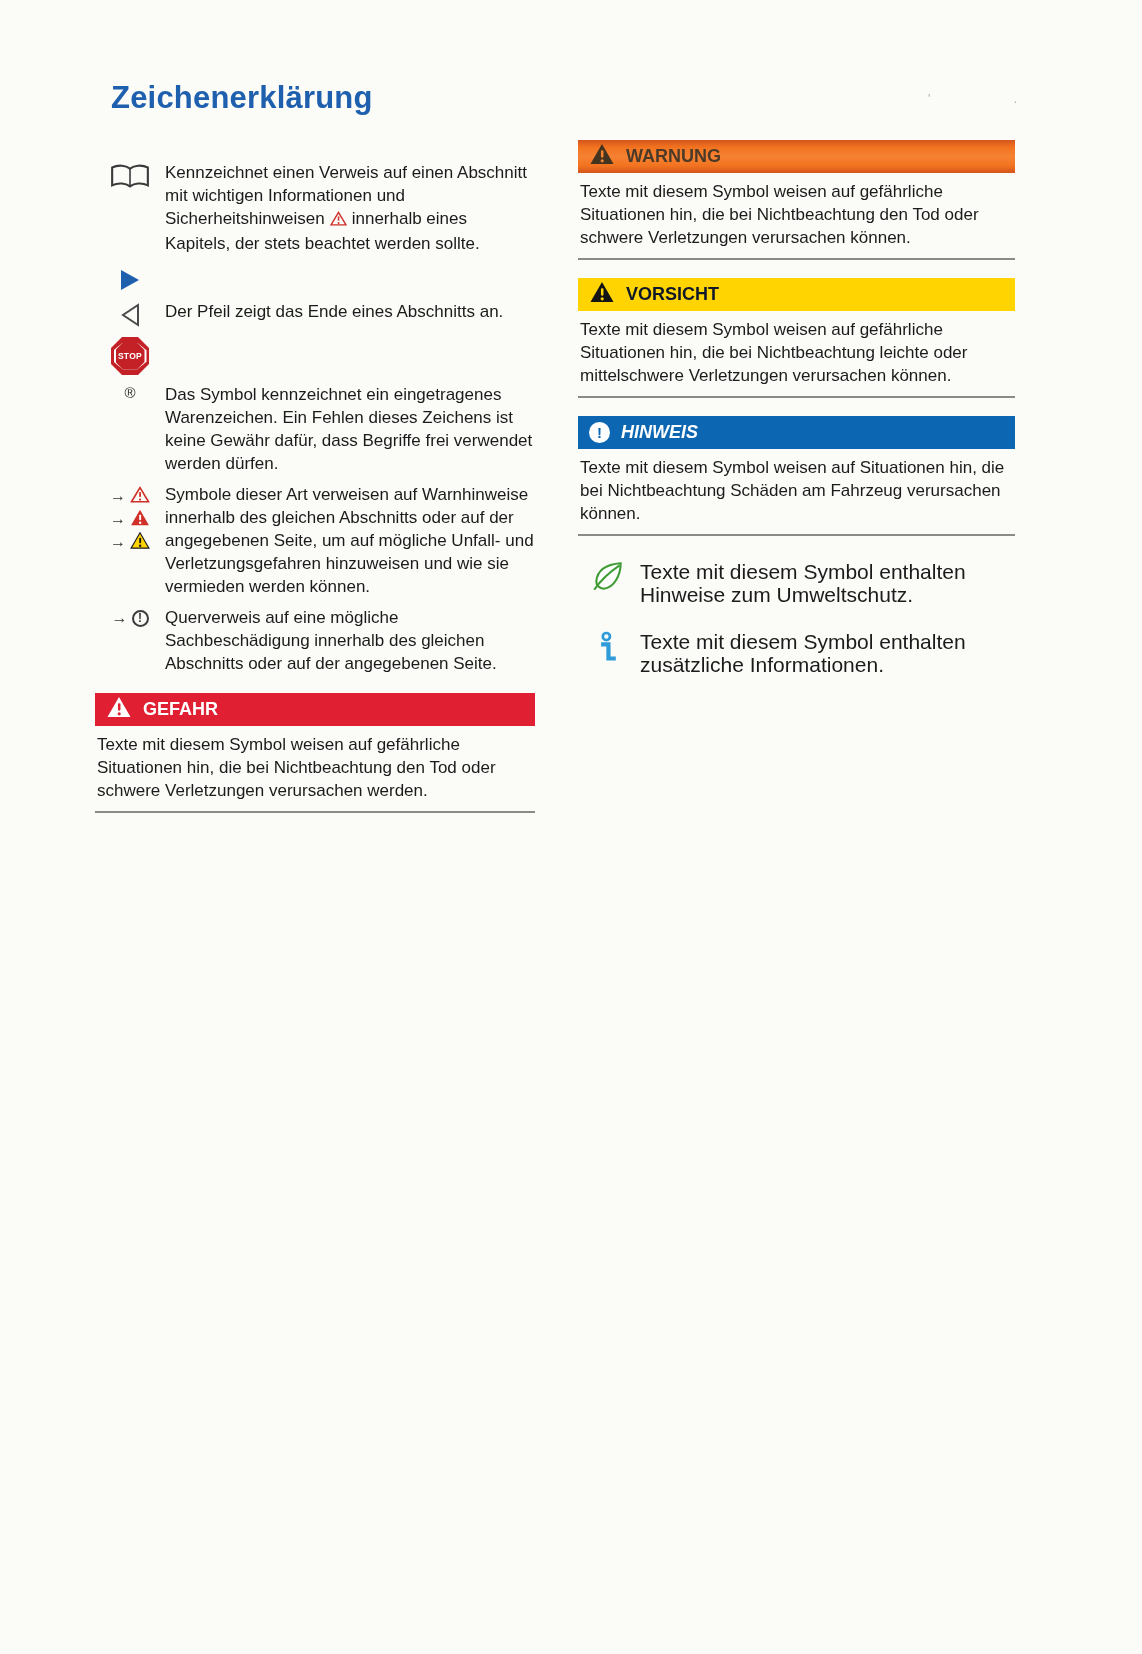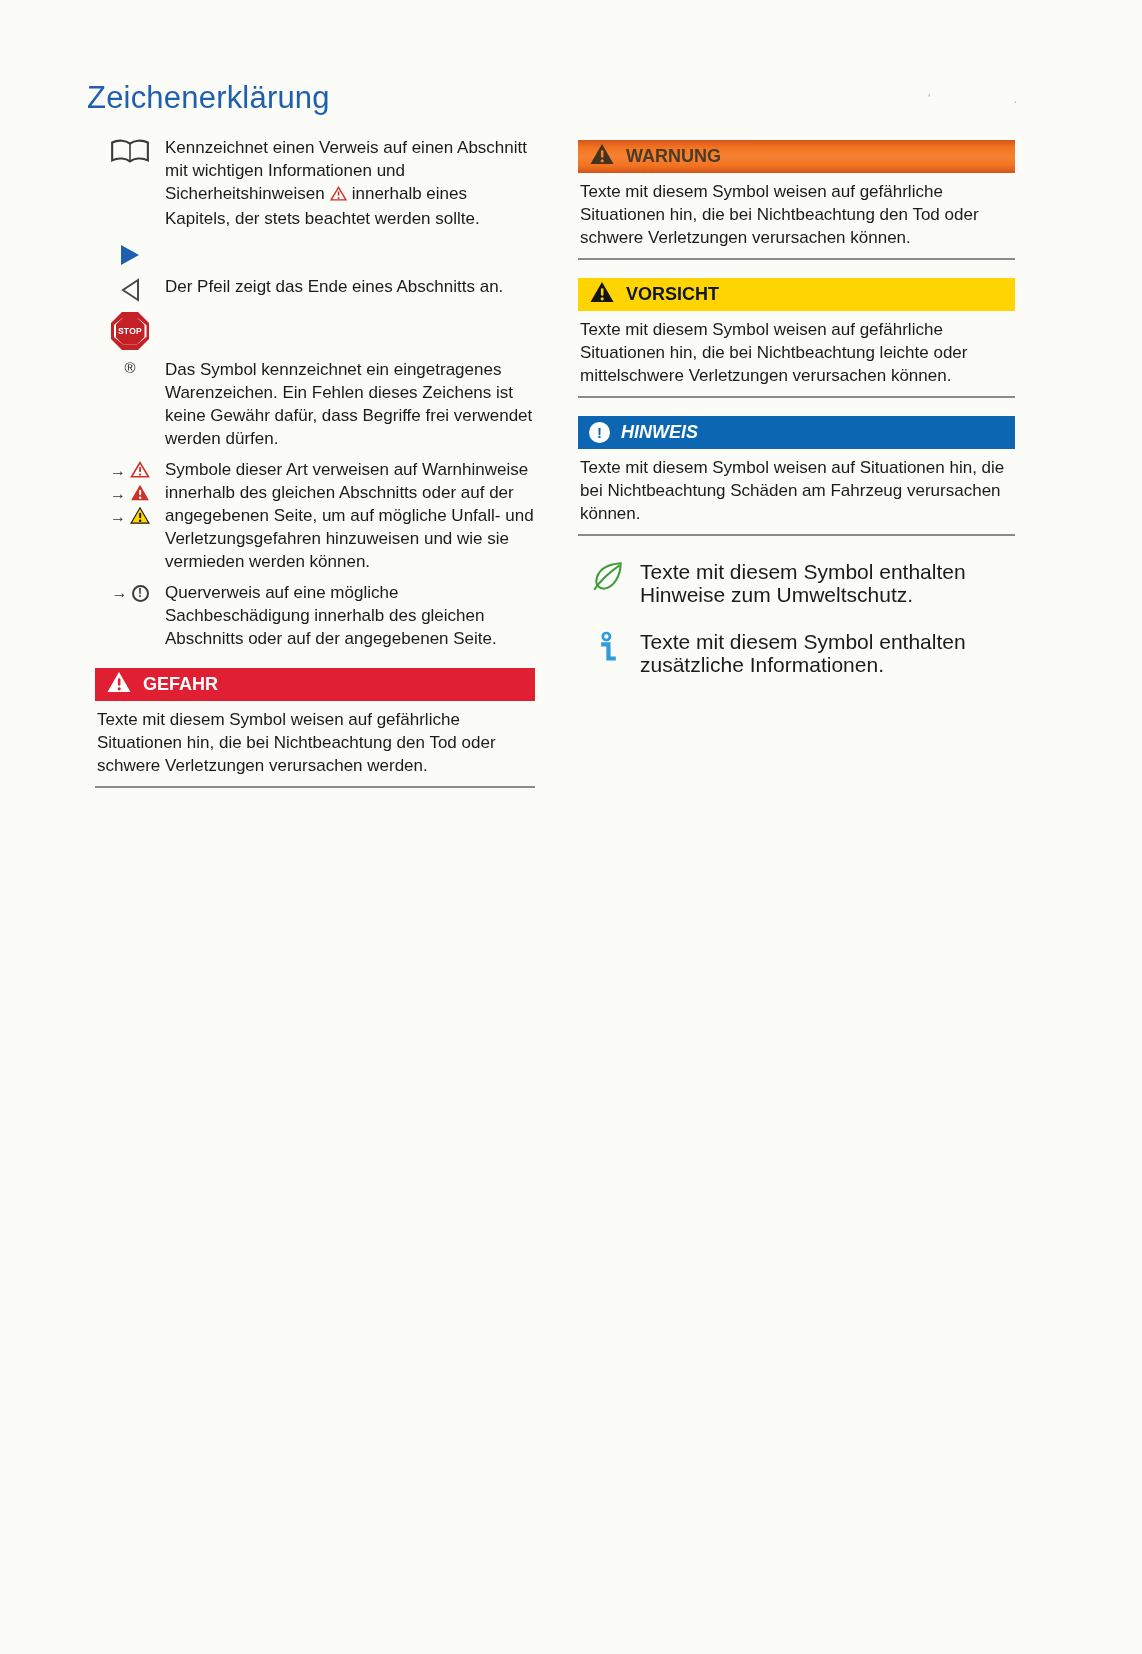--- a/index.html
+++ b/index.html
@@ -1,21 +1,21 @@
 <!DOCTYPE html>
 <html><head>
 <meta charset="utf-8">
 <style>
   html,body{margin:0;padding:0;}
   body{background:#e8e8e6;font-family:"Liberation Sans",sans-serif;}
   .page{position:relative;width:1142px;height:1654px;background:#fbfbf8;color:#1b1b1b;overflow:hidden;margin:0 auto;}
-  .page-title{position:absolute;left:87px;top:80px;margin:0;font-size:31px;font-weight:normal;color:#1e5fae;letter-spacing:0.2px;}
+  .page-title{position:absolute;left:111px;top:80px;margin:0;font-size:31px;font-weight:bold;color:#1e5fae;letter-spacing:0.2px;}
   .scan-mark{position:absolute;left:928px;top:92px;color:#b0aca6;font-size:12px;letter-spacing:40px;}
 
-  .left-col{position:absolute;left:95px;top:136px;width:440px;}
+  .left-col{position:absolute;left:95px;top:161px;width:440px;}
   .right-col{position:absolute;left:578px;top:140px;width:437px;}
 
   .legend-item{display:flex;margin-bottom:8px;}
   .icon-cell{flex:0 0 70px;display:flex;justify-content:center;align-items:flex-start;padding-top:2px;}
   .legend-text{margin:0;font-size:17px;line-height:23px;}
 
   .inline-warning{display:inline-block;vertical-align:-2px;margin:0 5px;}
 
   
   .oct{clip-path:polygon(29% 0,71% 0,100% 29%,100% 71%,71% 100%,29% 100%,0 71%,0 29%);display:flex;align-items:center;justify-content:center;}

